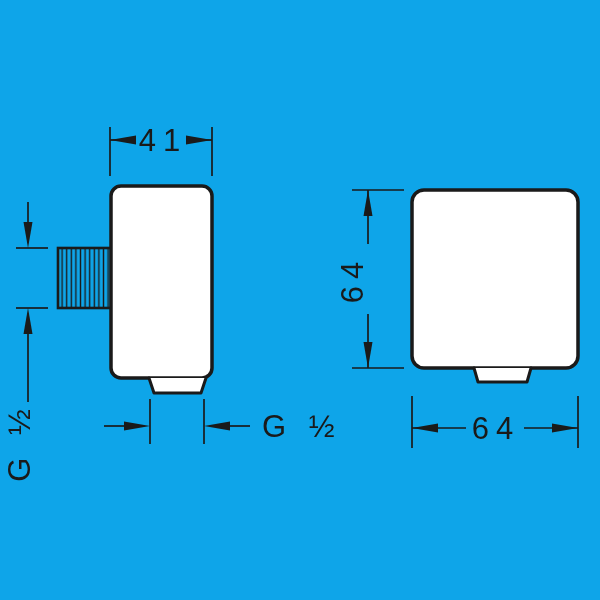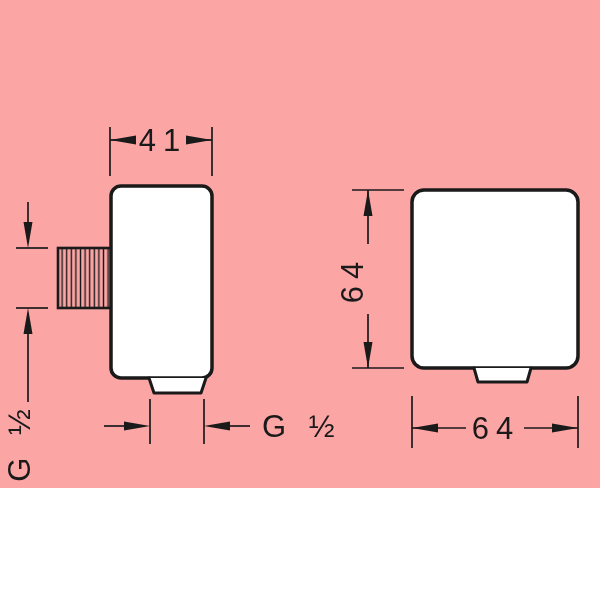--- a/index.html
+++ b/index.html
@@ -4,22 +4,22 @@
 <style>
   html, body {
     margin: 0;
     padding: 0;
     background: #ffffff;
     font-family: "Liberation Sans", sans-serif;
   }
   .canvas {
     position: relative;
     width: 600px;
-    height: 488px;
-    background: #fca5a5;
+    height: 600px;
+    background: #0ea5e9;
     overflow: hidden;
   }
   svg { display: block; }
   .outline {
     fill: #ffffff;
     stroke: #1a1a1a;
     stroke-width: 3.5;
     stroke-linejoin: round;
     stroke-linecap: round;
   }

